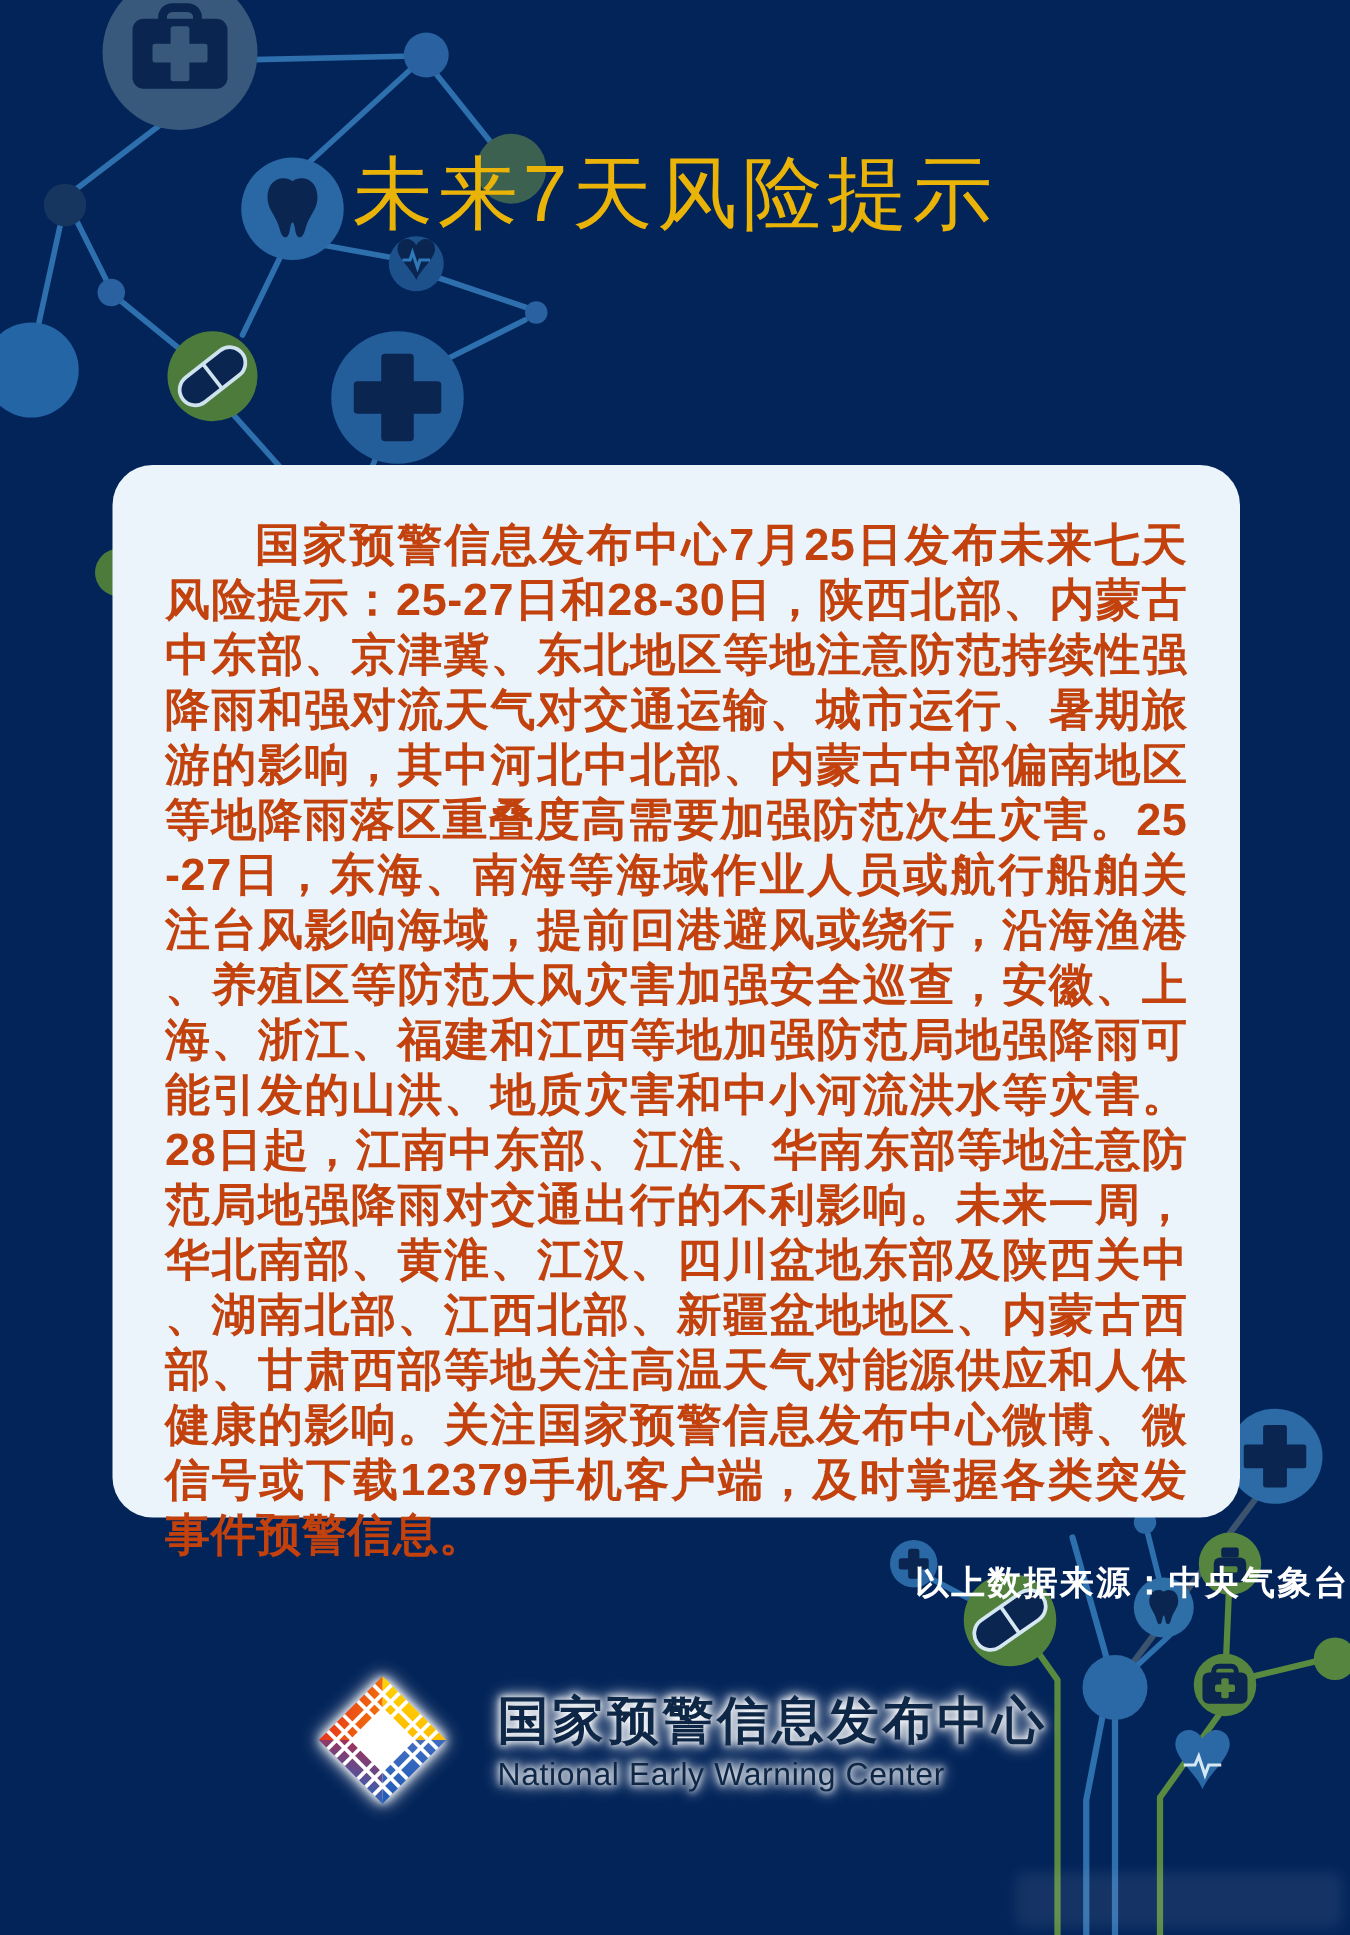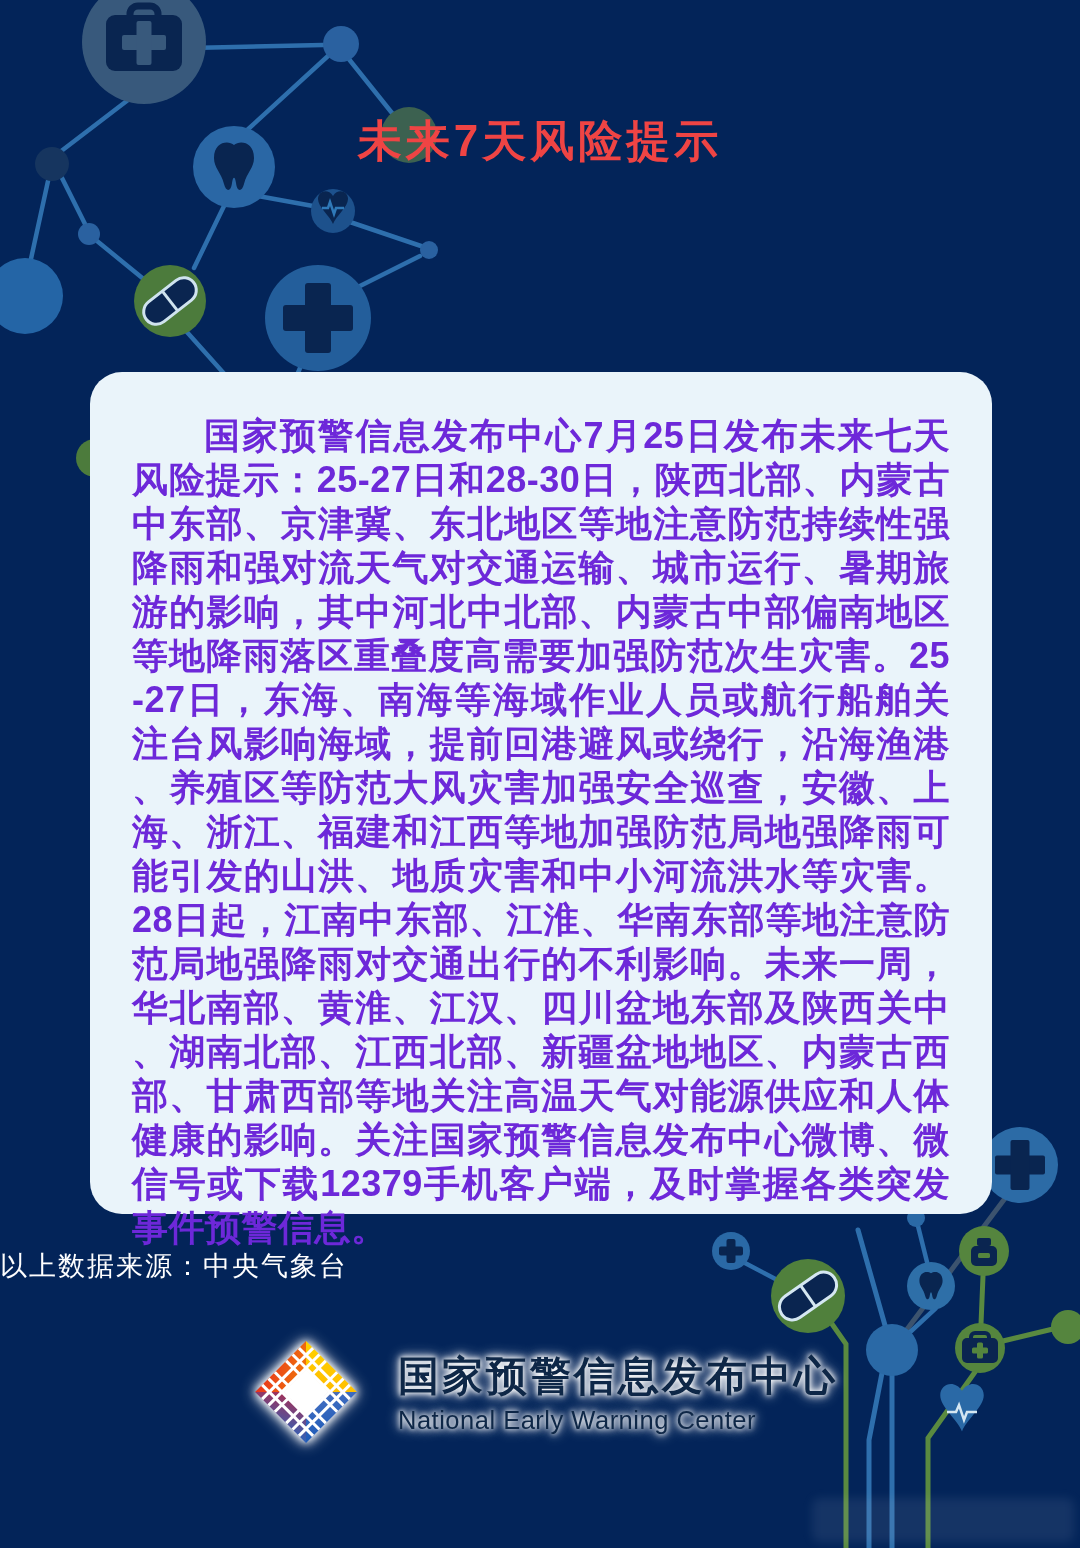--- a/index.html
+++ b/index.html
@@ -3,36 +3,36 @@
 <meta charset="utf-8">
 <style>
   html,body{margin:0;padding:0;background:#032459;}
   #poster{
     position:relative;width:1080px;height:1548px;overflow:hidden;
     background:#032459;font-family:"Liberation Sans",sans-serif;
   }
   #decor{position:absolute;left:0;top:0;z-index:0;}
   .page-title{
     position:absolute;left:0;top:112px;width:100%;z-index:2;
-    text-align:center;color:#ef4444;font-size:44px;font-weight:700;
+    text-align:center;color:#eab308;font-size:64px;font-weight:400;
     letter-spacing:4px;
   }
   .risk-card{
     position:absolute;left:90px;top:372px;width:902px;height:842px;
     background:#eaf4fa;border-radius:32px;z-index:1;box-sizing:border-box;
     padding:42px 42px 0 42px;
   }
   .risk-card p{
-    margin:0;color:#6d28d9;font-size:36px;line-height:44px;font-weight:bold;
+    margin:0;color:#c2410c;font-size:36px;line-height:44px;font-weight:bold;
     text-indent:2em;letter-spacing:0.5px;text-align:justify;
     overflow-wrap:anywhere;line-break:anywhere;
   }
   .source-line{
     position:absolute;left:0;top:1248px;width:100%;z-index:2;
-    text-align:left;color:#ffffff;font-size:27px;font-weight:400;
+    text-align:right;color:#ffffff;font-size:27px;font-weight:700;
     letter-spacing:2px;
   }
   .footer-brand{
     position:absolute;left:0;top:1328px;width:100%;z-index:2;
     display:flex;justify-content:center;align-items:center;gap:28px;
   }
   .brand-text{display:flex;flex-direction:column;align-items:flex-start;}
   .brand-cn{
     color:#0e2747;font-size:41px;font-weight:800;letter-spacing:3px;
     text-shadow:0 0 5px #fff,0 0 9px #fff,0 0 14px rgba(255,255,255,.9);

